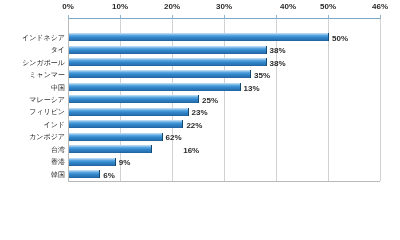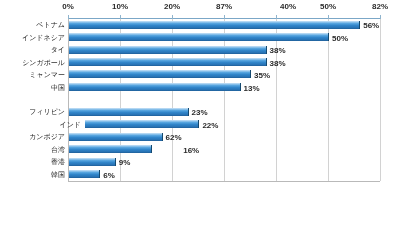--- a/index.html
+++ b/index.html
@@ -116,49 +116,44 @@
 </style>
 </head>
 <body>
 
 <div id="chart-root">
 
   <div id="tick-labels">
       <div class="tick-label" style="left: 68px;">0%</div>
       <div class="tick-label" style="left: 120px; text-align: center;">10%</div>
       <div class="tick-label" style="left: 172px;">20%</div>
-      <div class="tick-label" style="left: 224px;">87%</div>
+      <div class="tick-label" style="left: 224px;">30%</div>
       <div class="tick-label" style="left: 288px;">40%</div>
       <div class="tick-label" style="left: 328px;">50%</div>
-      <div class="tick-label" style="left: 380px;">82%</div>
+      <div class="tick-label" style="left: 380px;">46%</div>
     </div>
 
   <div id="plot-area">
     <div id="gridlines">
         <div class="gridline axis-origin" style="left: 0px;"></div>
         <div class="tickmark" style="left: 0px;"></div>
         <div class="gridline" style="left: 52px;"></div>
         <div class="tickmark" style="left: 52px;"></div>
         <div class="gridline" style="left: 104px;"></div>
         <div class="tickmark" style="left: 104px;"></div>
         <div class="gridline" style="left: 156px;"></div>
         <div class="tickmark" style="left: 156px;"></div>
         <div class="gridline" style="left: 208px;"></div>
         <div class="tickmark" style="left: 208px;"></div>
         <div class="gridline" style="left: 260px;"></div>
         <div class="tickmark" style="left: 260px;"></div>
         <div class="gridline" style="left: 312px;"></div>
         <div class="tickmark" style="left: 312px;"></div>
       </div>
     <div id="rows">
-        <div class="row" style="top: 0px; height: 12.4615px;">
-          <div class="cat-label">ベトナム</div>
-          <div class="bar" style="width: 291.2px;"></div>
-          <div class="bar-value" style="left: 291.2px;">56%</div>
-        </div>
         <div class="row" style="top: 12.4615px; height: 12.4615px;">
           <div class="cat-label">インドネシア</div>
           <div class="bar" style="width: 260px;"></div>
           <div class="bar-value" style="left: 260px;">50%</div>
         </div>
         <div class="row" style="top: 24.9231px; height: 12.4615px;">
           <div class="cat-label">タイ</div>
           <div class="bar" style="width: 197.6px;"></div>
           <div class="bar-value" style="left: 197.6px;">38%</div>
         </div>
@@ -170,26 +165,31 @@
         <div class="row" style="top: 49.8462px; height: 12.4615px; padding-left: 44px;">
           <div class="cat-label">ミャンマー</div>
           <div class="bar" style="width: 182px;"></div>
           <div class="bar-value" style="left: 182px;">35%</div>
         </div>
         <div class="row" style="top: 62.3077px; height: 12.4615px;">
           <div class="cat-label">中国</div>
           <div class="bar" style="width: 171.6px;"></div>
           <div class="bar-value" style="left: 171.6px;">13%</div>
         </div>
+        <div class="row" style="top: 74.7692px; height: 12.4615px;">
+          <div class="cat-label">マレーシア</div>
+          <div class="bar" style="width: 130px;"></div>
+          <div class="bar-value" style="left: 130px;">25%</div>
+        </div>
         <div class="row" style="top: 87.2308px; height: 12.4615px;">
           <div class="cat-label">フィリピン</div>
           <div class="bar" style="width: 119.6px;"></div>
           <div class="bar-value" style="left: 119.6px;">23%</div>
         </div>
-        <div class="row" style="top: 99.6923px; height: 12.4615px; margin-left: 16px;">
+        <div class="row" style="top: 99.6923px; height: 12.4615px;">
           <div class="cat-label">インド</div>
           <div class="bar" style="width: 114.4px;"></div>
           <div class="bar-value" style="left: 114.4px;">22%</div>
         </div>
         <div class="row" style="top: 112.154px; height: 12.4615px;">
           <div class="cat-label">カンボジア</div>
           <div class="bar" style="width: 93.6px;"></div>
           <div class="bar-value" style="left: 93.6px;">62%</div>
         </div>
         <div class="row" style="top: 124.615px; height: 12.4615px;">

